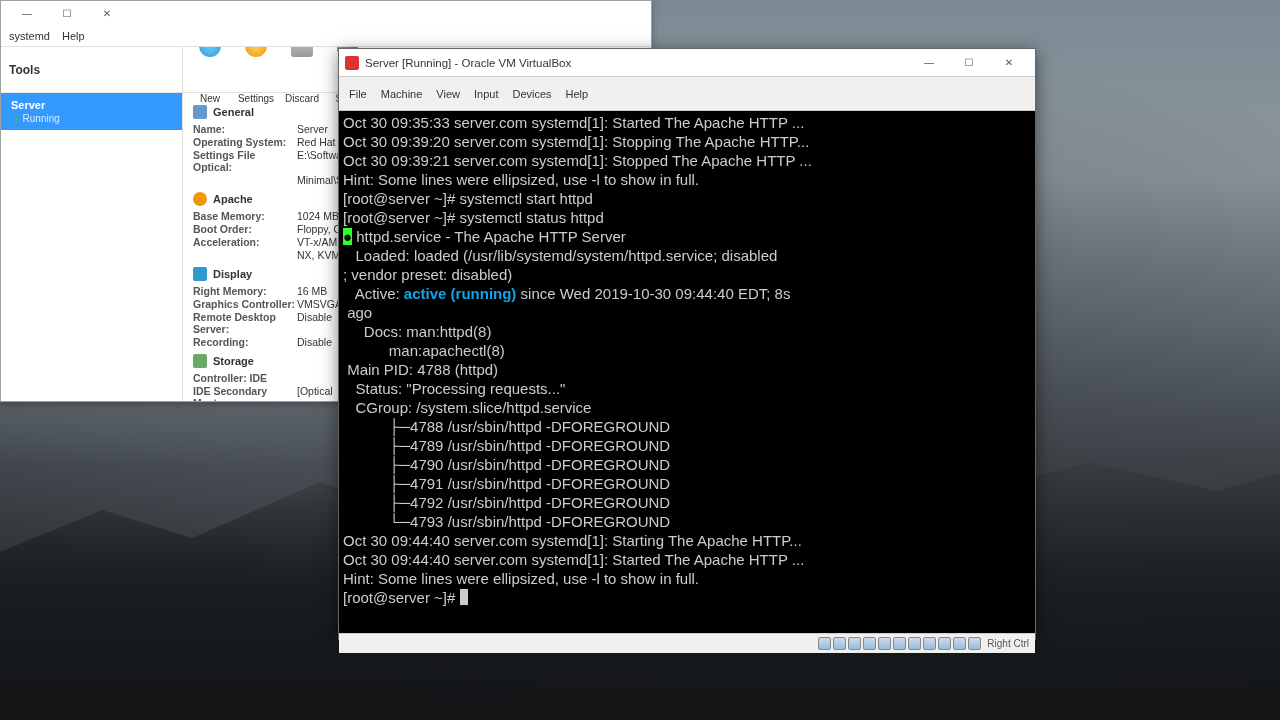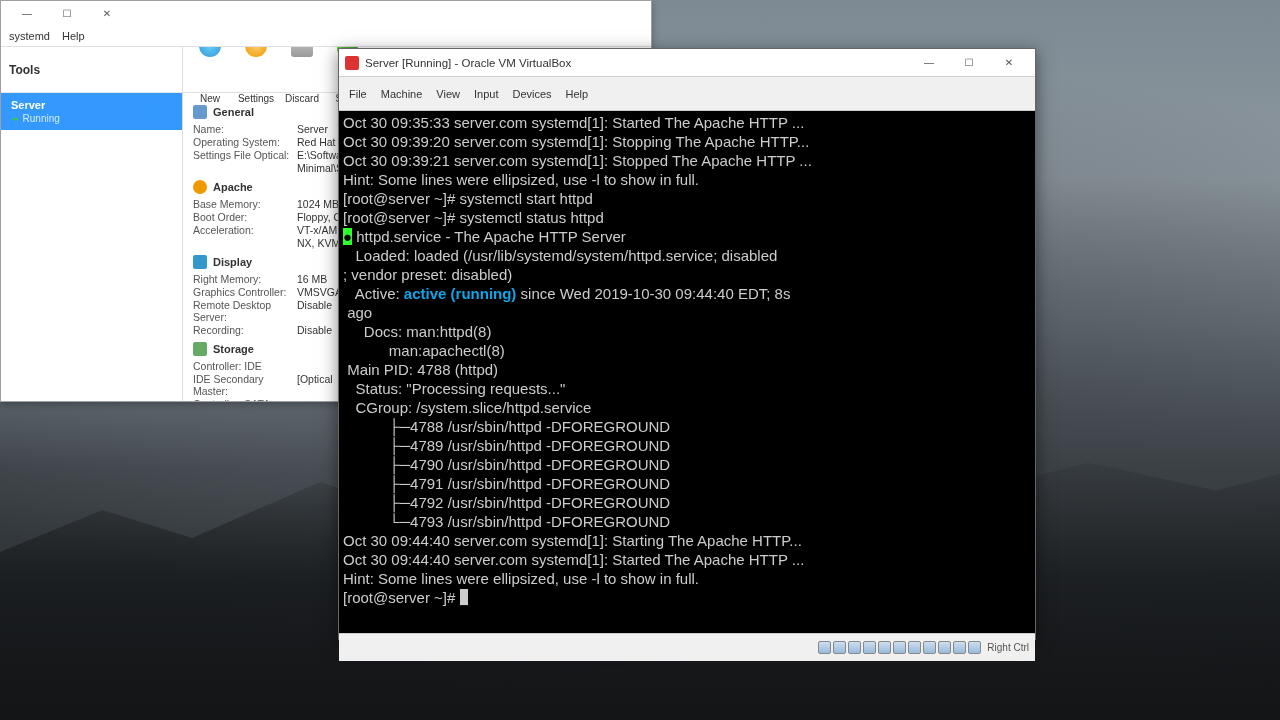--- a/index.html
+++ b/index.html
@@ -34,38 +34,38 @@
 .ico-dis { background: linear-gradient(#ccc, #999); border-radius: 3px; }
 .ico-show { background: linear-gradient(90deg, #6c3, #393); clip-path: polygon(0 25%, 60% 25%, 60% 0, 100% 50%, 60% 100%, 60% 75%, 0 75%); border-radius: 0; }
 .sections { padding: 6px 10px; font-size: 10.5px; color: #333; }
 .sec-head { display: flex; align-items: center; gap: 6px; font-weight: bold; font-size: 11px; margin: 6px 0 4px; color: #333; }
 .sec-ico { width: 14px; height: 14px; display: inline-block; }
 .sec-ico.gen { background: #69c; border-radius: 2px; }
 .sec-ico.sys { background: #e90; border-radius: 50%; }
 .sec-ico.dis { background: #39c; border-radius: 2px; }
 .sec-ico.sto { background: #6a6; border-radius: 2px; }
 .kv { display: flex; margin: 1px 0; }
-.kv .k { width: 104px; color: #555; }
+.kv .k { width: 104px; color: #555; font-weight: bold; }
 .kv .v { color: #333; }
 .list-ico { position: absolute; top: 106px; left: 154px; width: 20px; height: 16px; }
 .list-ico span { display: block; width: 14px; height: 2px; background: #3399ff; margin-bottom: 3px; position: relative; }
 .list-ico span::before { content:""; position:absolute; left:-5px; width:3px; height:3px; border-radius:50%; background:#3399ff; top:-1px; }
 
 
 .vm { position: absolute; top: 48px; left: 338px; width: 698px; height: 592px; background: #fff; border: 1px solid #666; box-shadow: 0 4px 16px rgba(0,0,0,0.5); }
 .vm-titlebar { height: 28px; display: flex; align-items: center; padding: 0 6px; background: #fff; font-size: 11.5px; color: #333; border-bottom: 1px solid #d0d0d0; }
 .vm-tico { width: 14px; height: 14px; background: #d33; margin-right: 6px; border-radius: 2px; }
 .vm-titlebar .mgr-title { font-weight: normal; }
 .vm-menu { height: 34px; display: flex; gap: 14px; padding: 16px 10px; font-size: 11px; color: #333; align-items: center; background: #f0f0f0; border-bottom: 1px solid #ccc; }
 .vm-menu span { cursor: pointer; }
 .term { background: #000; color: #ccc; font-family: "Consolas", "Courier New", monospace; font-size: 15px; line-height: 19px; padding: 2px 4px; height: 522px; overflow: hidden; white-space: pre; }
 .term .g { color: #0ea5e9; font-weight: bold; }
 .term .hl { background: #2dff2d; color: #000; }
 .term .cur { background: #ccc; color: #000; }
-.statusbar { height: 28px; background: #f0f0f0; border-top: 1px solid #ccc; display: flex; align-items: center; justify-content: flex-end; padding: 0 6px; font-size: 10px; color: #555; gap: 2px; }
+.statusbar { height: 20px; background: #f0f0f0; border-top: 1px solid #ccc; display: flex; align-items: center; justify-content: flex-end; padding: 0 6px; font-size: 10px; color: #555; gap: 2px; }
 .sb-ico { width: 13px; height: 13px; border: 1px solid #888; border-radius: 2px; background: linear-gradient(#cde, #9bd); }
 .sb-txt { margin-left: 4px; }
 </style>
 </head>
 <body>
 
 <div class="desktop-bg"></div>
 <div class="mountain"></div>
 
 <div class="mgr">

